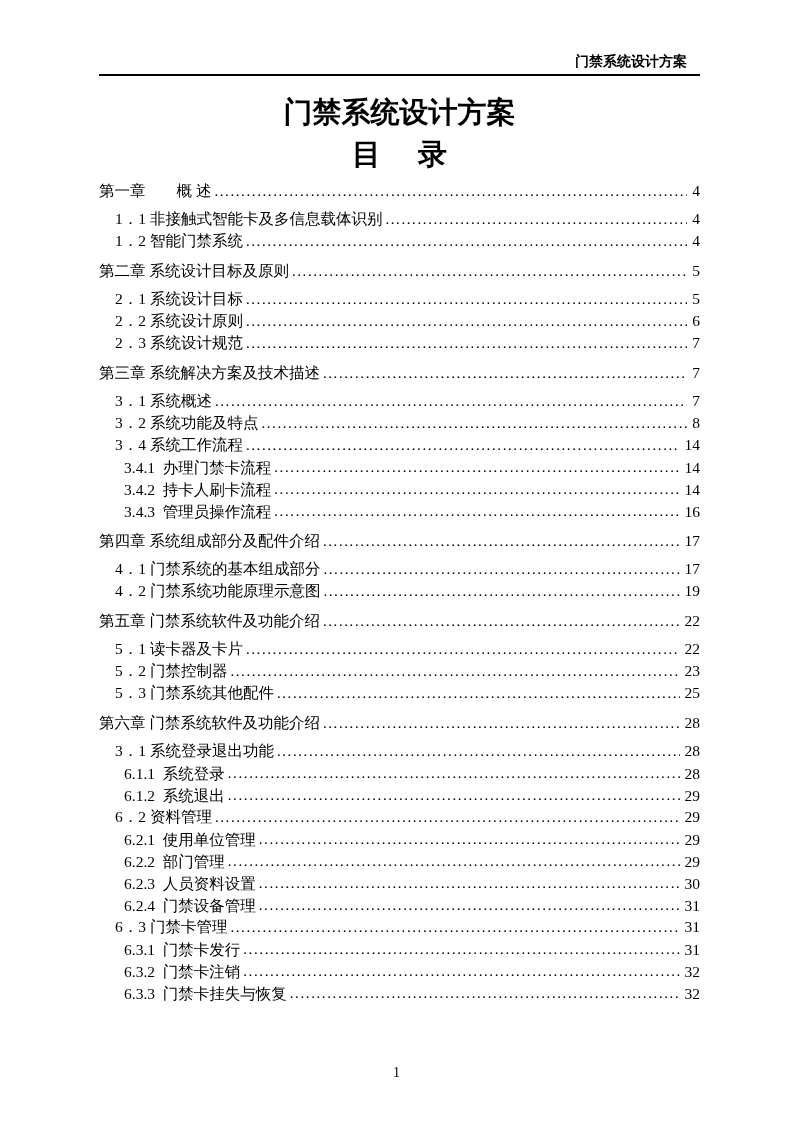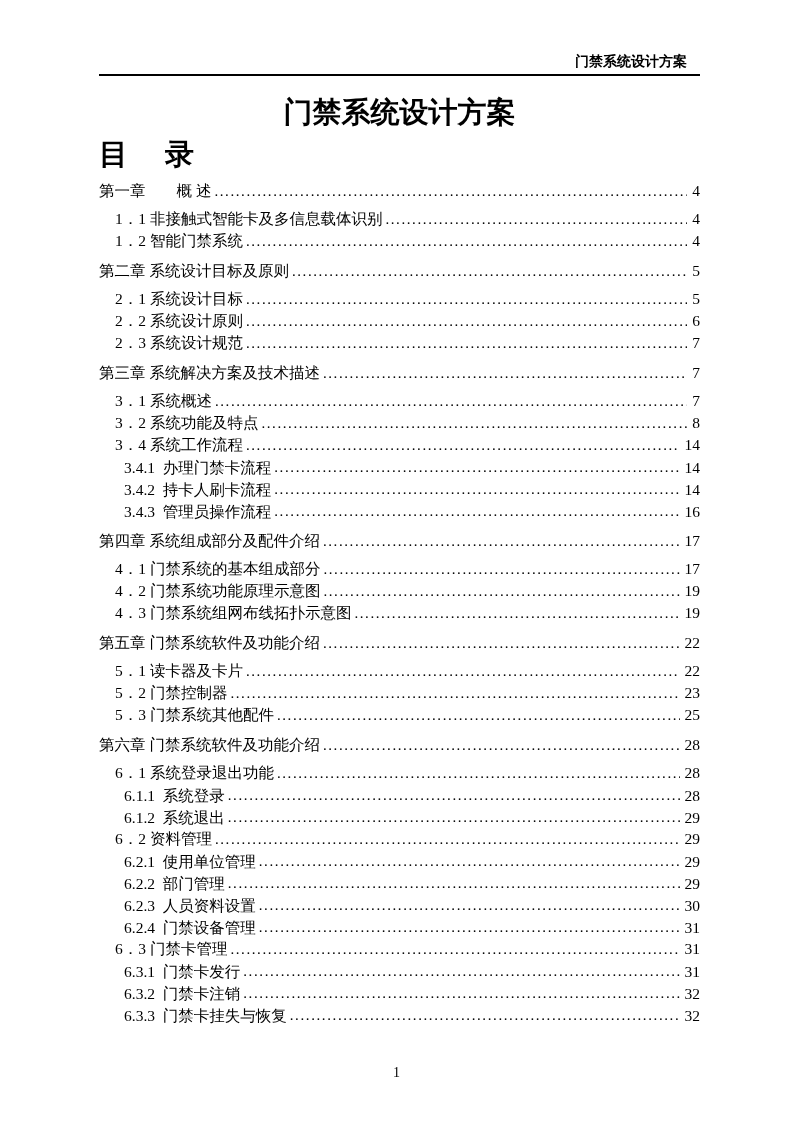--- a/index.html
+++ b/index.html
@@ -40,20 +40,21 @@
   .doc-title {
     text-align: center;
     font-family: "Liberation Sans", "DejaVu Sans", sans-serif;
     font-weight: bold;
     font-size: 29px;
     line-height: 36px;
     white-space: pre;
   }
 
   .toc-heading {
+    text-align: center;
     font-family: "Liberation Sans", "DejaVu Sans", sans-serif;
     font-weight: bold;
     font-size: 29px;
     line-height: 36px;
     margin-top: 6px;
     white-space: pre;
   }
 
   .toc-list {
     font-size: 15.5px;
@@ -185,25 +186,20 @@
       <div class="toc-row lvl2">
     <span class="toc-label">4．1 门禁系统的基本组成部分</span>
     <span class="toc-leader"></span>
     <span class="toc-page">17</span>
   </div>
       <div class="toc-row lvl2">
     <span class="toc-label">4．2 门禁系统功能原理示意图</span>
     <span class="toc-leader"></span>
     <span class="toc-page">19</span>
   </div>
-      <div class="toc-row lvl2">
-    <span class="toc-label">4．3 门禁系统组网布线拓扑示意图</span>
-    <span class="toc-leader"></span>
-    <span class="toc-page">19</span>
-  </div>
       <div class="toc-row lvl1">
     <span class="toc-label">第五章 门禁系统软件及功能介绍</span>
     <span class="toc-leader"></span>
     <span class="toc-page">22</span>
   </div>
       <div class="toc-row lvl2">
     <span class="toc-label">5．1 读卡器及卡片</span>
     <span class="toc-leader"></span>
     <span class="toc-page">22</span>
   </div>
@@ -216,21 +212,21 @@
     <span class="toc-label">5．3 门禁系统其他配件</span>
     <span class="toc-leader"></span>
     <span class="toc-page">25</span>
   </div>
       <div class="toc-row lvl1">
     <span class="toc-label">第六章 门禁系统软件及功能介绍</span>
     <span class="toc-leader"></span>
     <span class="toc-page">28</span>
   </div>
       <div class="toc-row lvl2">
-    <span class="toc-label">6．1 系统登录退出功能</span>
+    <span class="toc-label">3．1 系统登录退出功能</span>
     <span class="toc-leader"></span>
     <span class="toc-page">28</span>
   </div>
       <div class="toc-row lvl3">
     <span class="toc-label">6.1.1  系统登录</span>
     <span class="toc-leader"></span>
     <span class="toc-page">28</span>
   </div>
       <div class="toc-row lvl3">
     <span class="toc-label">6.1.2  系统退出</span>

